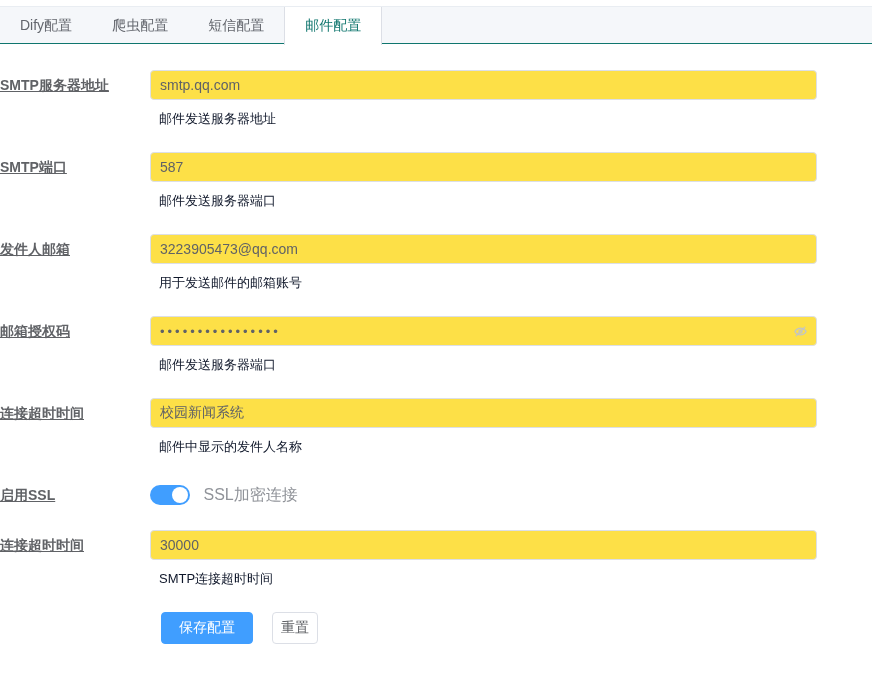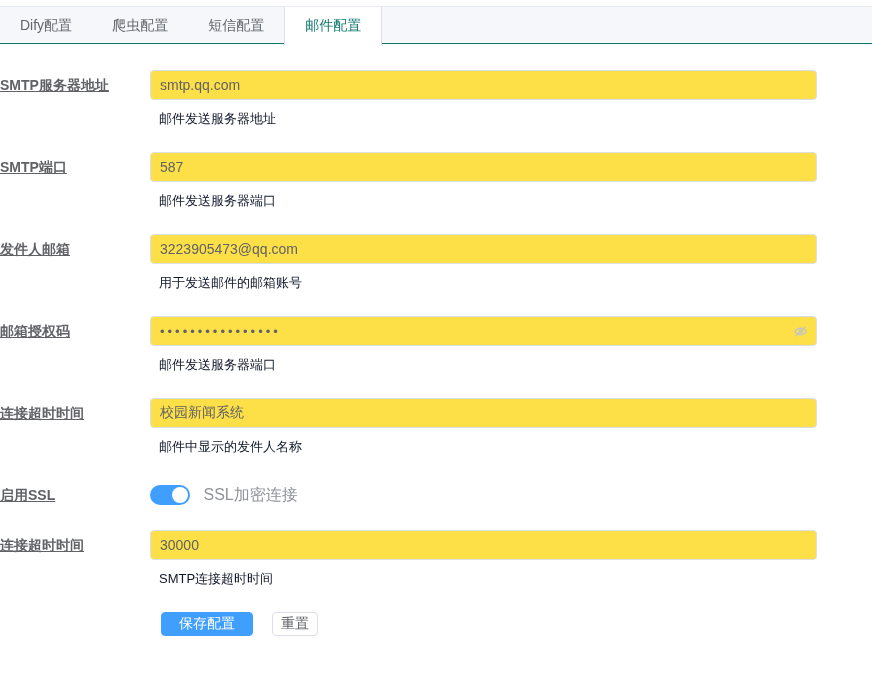--- a/index.html
+++ b/index.html
@@ -53,21 +53,21 @@
   }
   .switch::after {
     content:""; position:absolute; top:2px; right:2px; width:16px; height:16px;
     border-radius:50%; background:#fff;
   }
   .switch-text { margin-left:9px; font-size:16px; color:#909399; vertical-align:middle; }
 
   
   .actions { display:flex; margin-left:161px; }
   .btn {
-    height:24px; border-radius:4px; font-size:14px; cursor:pointer;
+    height:32px; border-radius:4px; font-size:14px; cursor:pointer;
     font-family:"Liberation Sans","DejaVu Sans",sans-serif;
   }
   .btn-primary {
     padding:0 17px; background:#409eff; border:1px solid #409eff; color:#ffffff;
   }
   .btn-default {
     margin-left:19px; padding:0 8px; background:#ffffff;
     border:1px solid #dcdfe6; color:#606266;
   }
 </style>

